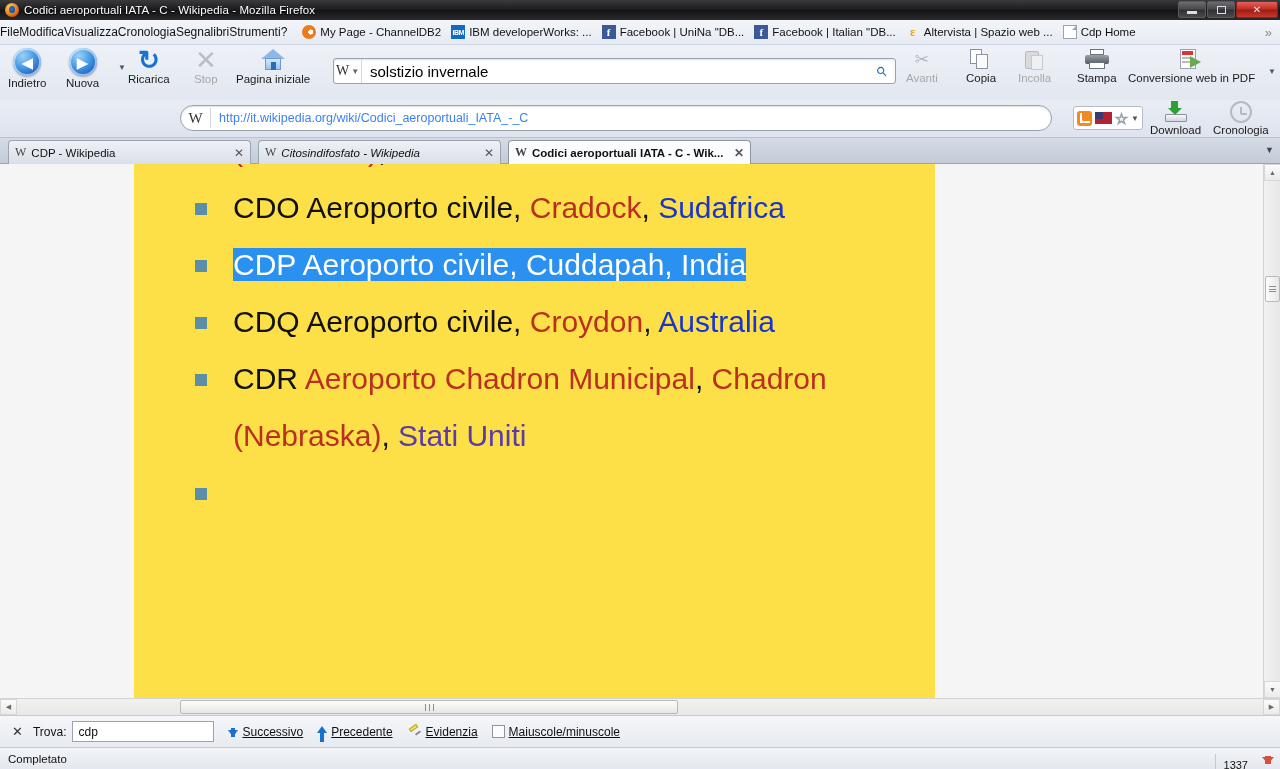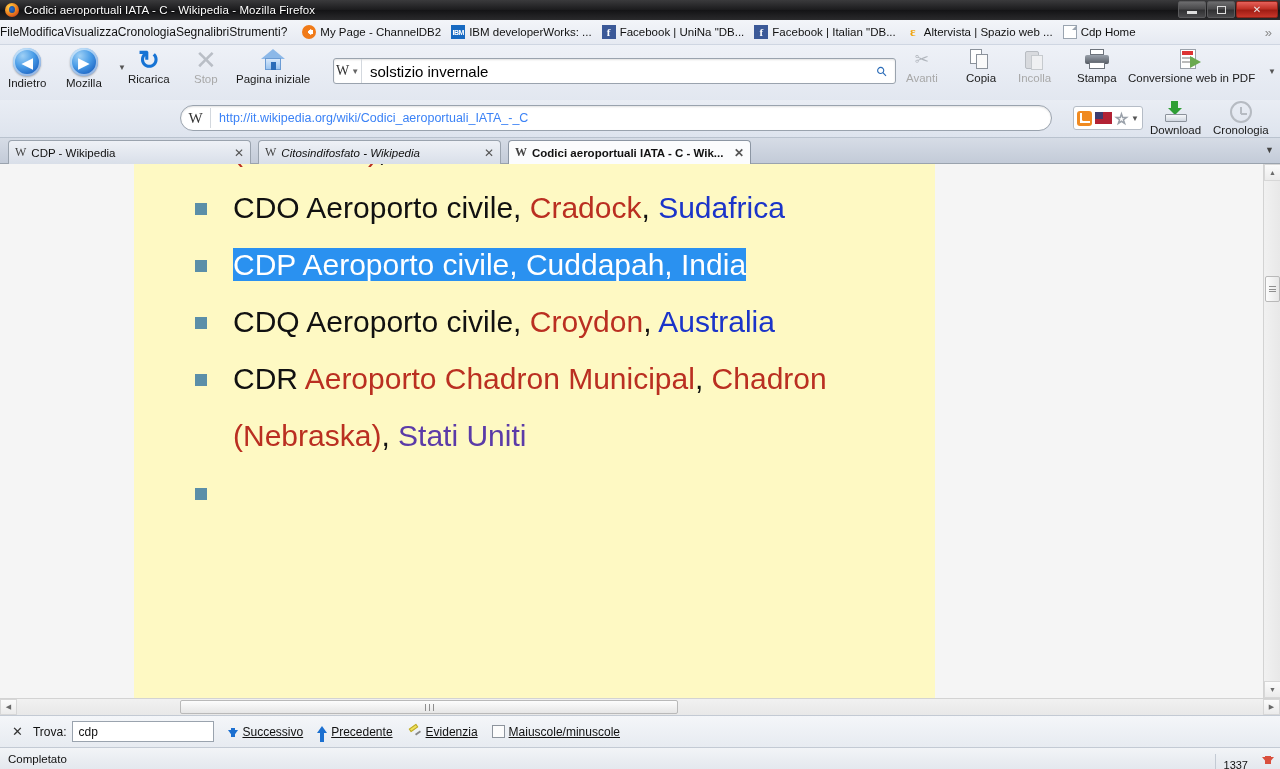--- a/index.html
+++ b/index.html
@@ -249,21 +249,21 @@
   .tab-close { color:#555; font-size:12px; margin-left: 4px; }
   .tablist-caret{position:absolute;right:6px;top:7px;color:#444;font-size:9px;}
 
   
   .viewport {
     position: absolute; left: 0; top: 164px; width: 1280px; height: 534px;
     background: #f5f5f5; overflow: hidden;
   }
   .page {
     position: absolute; left: 134px; top: 0; width: 801px; min-height: 534px;
-    background: #fef9c3;
+    background: #fde047;
   }
   .content {
     position: absolute; left: 0; top: -42px; width: 801px;
     font-family: "Liberation Sans", sans-serif;
     font-size: 30px; line-height: 57px; color: #111;
   }
   .li {
     position: relative; padding-left: 99px; margin-bottom: 0;
   }
   .bullet {
@@ -423,21 +423,21 @@
 
 <div class="navbar">
 
   <div class="navbtn" style="left:8px; top:3px;">
     <span class="circle-btn">◀</span>
     <span class="lbl">Indietro</span>
   </div>
 
   <div class="navbtn" style="left:66px; top:3px;">
     <span class="circle-btn">▶</span>
-    <span class="lbl">Mozilla</span>
+    <span class="lbl">Nuova</span>
   </div>
 
   <div style="position:absolute;left:118px;top:18px;" class="dropcaret">▼</div>
 
   <div class="navbtn" style="left:128px; top:3px;">
     <span class="ico-reload">↻</span>
     <span class="lbl">Ricarica</span>
   </div>
 
   <div class="navbtn disabled" style="left:194px; top:3px;">

